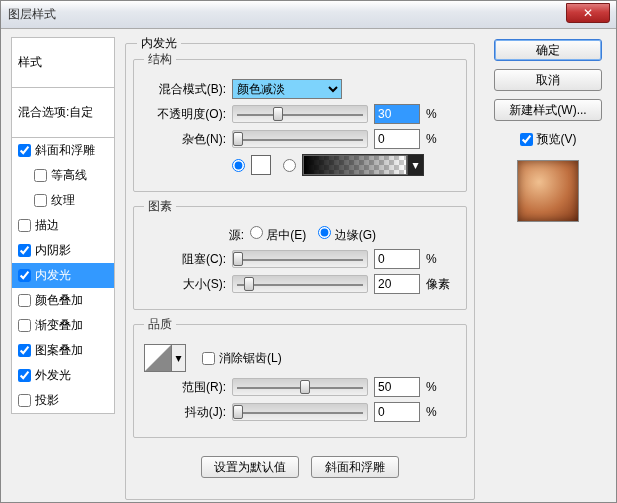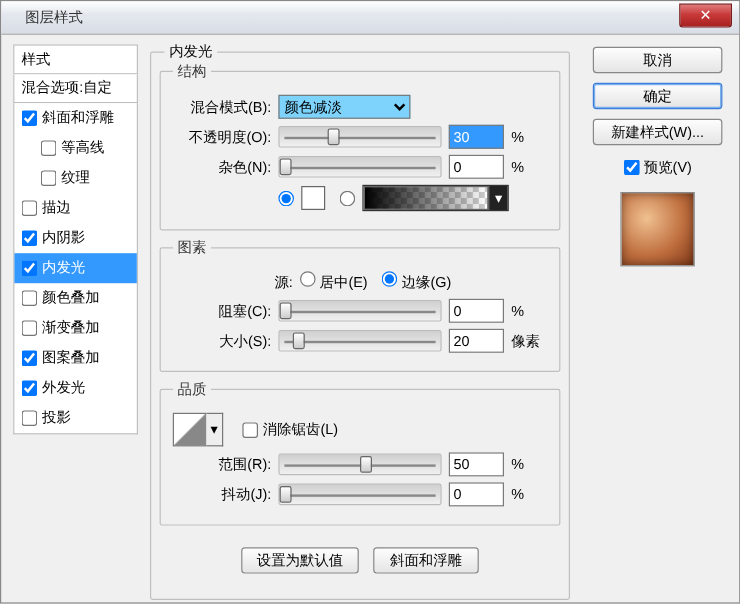--- a/index.html
+++ b/index.html
@@ -1,22 +1,22 @@
 <!DOCTYPE html>
 <html><head>
 <meta charset="utf-8">
 <style>
 *{box-sizing:border-box;margin:0;padding:0;font-family:"Microsoft YaHei","SimSun",sans-serif;font-size:12px}
 body{background:#f0f0f0;width:617px;height:503px;border:1px solid #888;position:relative}
-.titlebar{height:28px;background:linear-gradient(#fff,#e4e8ee 40%,#d8dde6);border-bottom:1px solid #aaa;display:flex;align-items:center;padding-left:20px;position:relative}
+.titlebar{height:28px;background:linear-gradient(#fff,#e4e8ee 40%,#d8dde6);border-bottom:1px solid #aaa;display:flex;align-items:center;padding-left:7px;position:relative}
 .titlebar .title{color:#333}
 .close-btn{position:absolute;right:6px;top:2px;width:44px;height:20px;background:linear-gradient(#e07a7a,#c83a3a 45%,#a82020);border:1px solid #7a1a1a;border-radius:0 0 3px 3px;color:#fff;display:flex;align-items:center;justify-content:center;font-size:13px;cursor:pointer}
 .content{position:absolute;top:28px;left:0;right:0;bottom:0;padding:6px}
 .styles-panel{position:absolute;left:10px;top:8px;width:104px}
-.panel-head{border:1px solid #bfbfbf;background:#fff;padding:3px 6px}
+.panel-head{border:1px solid #bfbfbf;background:#fff;padding:16px 6px}
 .style-list{border:1px solid #bfbfbf;border-top:none;background:#fff}
 .style-item{padding:4px 6px;display:flex;align-items:center;gap:4px;cursor:pointer}
 .style-item.selected{background:#3399ff;color:#fff}
 .style-item input[type=checkbox]{width:13px;height:13px}
 .style-item.indent{padding-left:22px}
 .main{position:absolute;left:124px;top:8px;width:350px}
 fieldset{border:1px solid #bfbfbf;border-radius:2px;margin-bottom:6px;padding:6px 10px 10px}
 legend{padding:0 4px;color:#333}
 .main-legend{position:absolute;left:12px;top:-2px;background:#f0f0f0;padding:0 4px;z-index:2}
 .main-border{border:1px solid #bfbfbf;position:absolute;left:0;top:6px;width:350px;height:457px;border-radius:2px}
@@ -212,22 +212,22 @@
       </fieldset>
 
       <div class="bottom-btns">
         <button class="btn">设置为默认值</button>
         <button class="btn">斜面和浮雕</button>
       </div>
     </div>
   </div>
 
   <div class="right-col">
+    <button class="btn" style="border-color:#3b7dd8;box-shadow:0 0 0 1px #7ab0f0 inset">确定</button>
     <button class="btn">取消</button>
-    <button class="btn" style="border-color:#3b7dd8;box-shadow:0 0 0 1px #7ab0f0 inset">确定</button>
     <button class="btn">新建样式(W)...</button>
     <label class="preview-chk">
       <input type="checkbox" checked="" style=""> 
         <span>预览(V)</span>
     </label>
     <div class="preview-img"></div>
   </div>
 
 </div>
 

